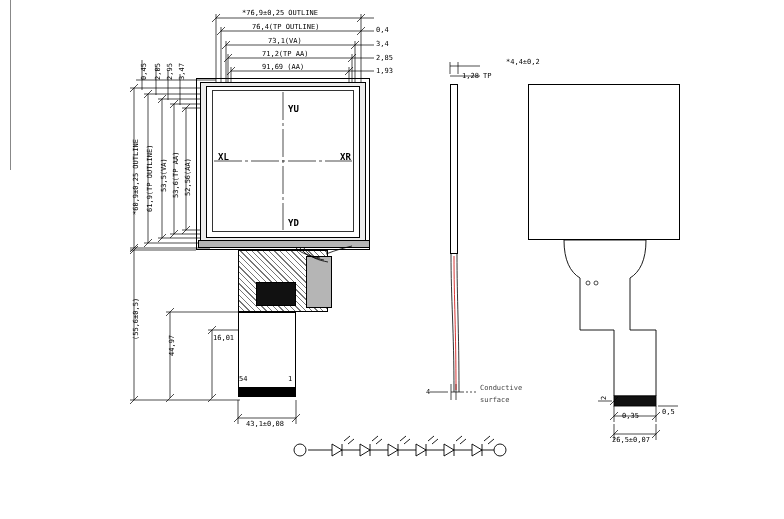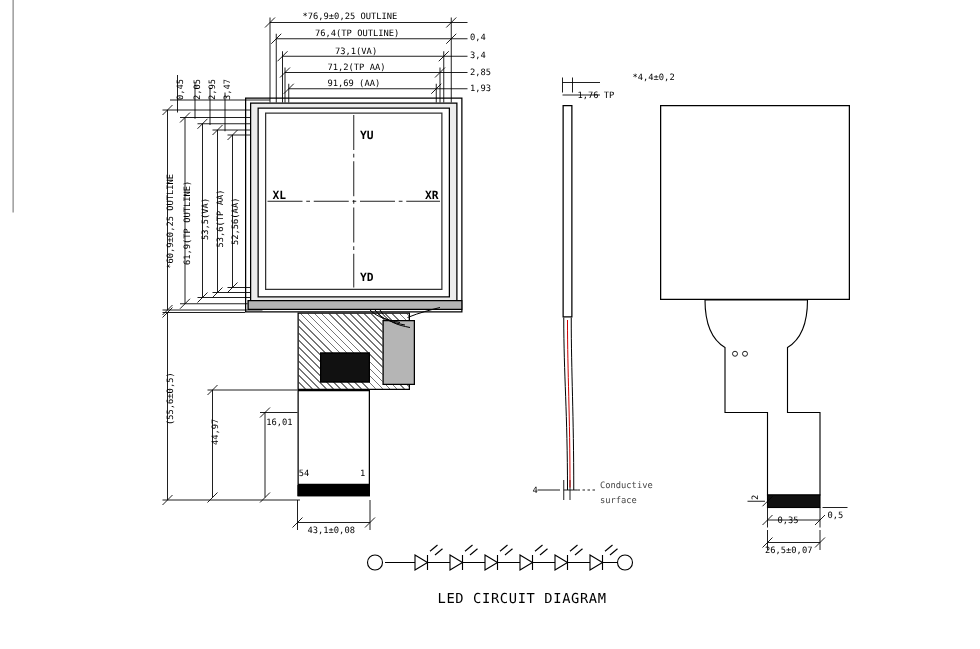--- a/index.html
+++ b/index.html
@@ -202,21 +202,21 @@
       <line x1="440" y1="76" x2="470" y2="76"></line>
       <line x1="420" y1="392" x2="438" y2="392"></line>
       <line x1="441" y1="392" x2="452" y2="392"></line>
       <line x1="441" y1="384" x2="441" y2="400"></line>
       <line x1="446" y1="384" x2="446" y2="400"></line>
       <path d="M452,392 L468,392" stroke-dasharray="2,2"></path>
     </g>
   </svg>
 
   <div class="lt" style="left:452px;top:58px;margin-left:44px;">*4,4±0,2</div>
-  <div class="lt" style="left:452px;top:72px;">1,76 TP</div>
+  <div class="lt" style="left:452px;top:72px;">1,28 TP</div>
 
   <div class="box" style="left:440px;top:84px;width:8px;height:170px;background:#fff;border-color:#000;"></div>
   <div class="vl" style="left:444px;top:84px;height:170px;background:#888;"></div>
 
   <svg width="784" height="519">
     <g fill="none" stroke="#000" stroke-width="0.8">
       <path d="M441,254 C441,300 444,330 444,392"></path>
       <path d="M447,254 C447,300 449,330 449,392"></path>
     </g>
     <g fill="none" stroke="#cc0000" stroke-width="0.8">
@@ -300,15 +300,14 @@
       <line x1="446" y1="441" x2="452" y2="436"></line>
       <line x1="450" y1="444" x2="456" y2="439"></line>
 
       <path d="M462,444 L472,450 L462,456 Z" fill="#fff"></path>
       <line x1="472" y1="444" x2="472" y2="456"></line>
       <line x1="474" y1="441" x2="480" y2="436"></line>
       <line x1="478" y1="444" x2="484" y2="439"></line>
     </g>
   </svg>
 
-  <div class="cap" style="left:340px;top:472px;">LED CIRCUIT DIAGRAM</div>
 
 </div>
 
 </body></html>

